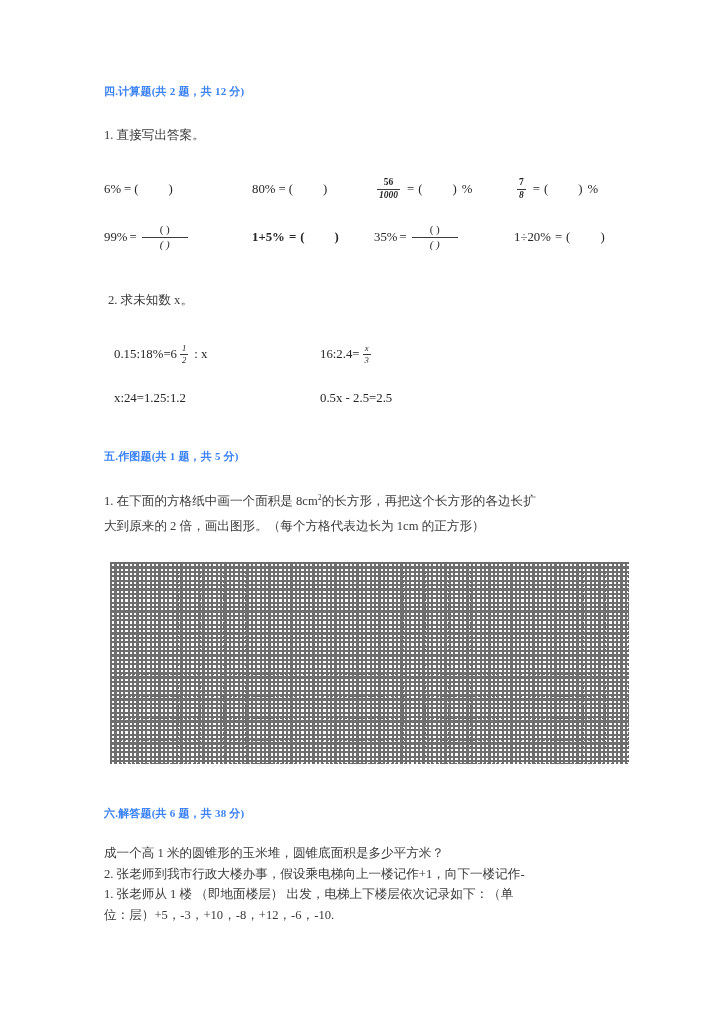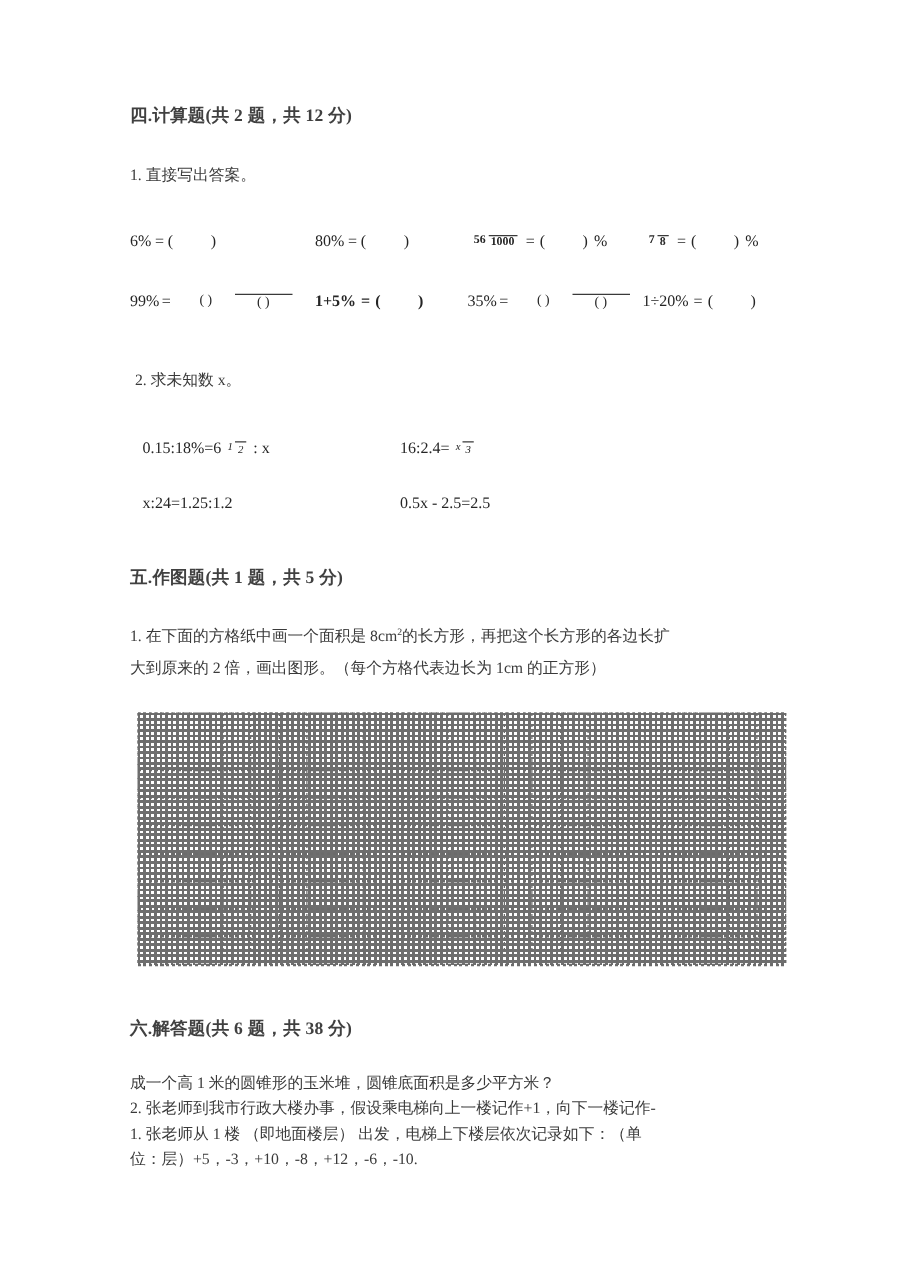--- a/index.html
+++ b/index.html
@@ -24,23 +24,23 @@
   }
   .content {
     position: absolute;
     left: 104px;
     top: 84px;
     width: 528px;
   }
 
   
   .section-heading {
-    font-size: 14px;
+    font-size: 11px;
     font-weight: bold;
-    color: #404040;
+    color: #3b82f6;
     letter-spacing: 0.2px;
     margin: 0;
     line-height: 1.4;
   }
   .sec4 { margin-top: 0px; }
   .sec5 { margin-top: 0px; }
   .sec6 { margin-top: 0px; }
 
   
   .prompt {
@@ -69,34 +69,37 @@
     display: flex;
     align-items: center;
     white-space: nowrap;
   }
   .calc-cell .txt { display: inline-block; }
   .paren-gap { display: inline-block; width: 30px; }
 
   
   .frac {
     display: inline-flex;
+    flex-direction: column;
+    align-items: center;
     vertical-align: middle;
     margin: 0 3px;
     line-height: 1.05;
   }
   .frac .num {
     font-size: 9.5px;
     font-weight: bold;
     padding: 0 2px 1px 2px;
   }
   .frac .den {
     font-size: 9.5px;
     font-weight: bold;
     border-top: 1.2px solid #3a3a3a;
     padding: 1px 2px 0 2px;
+    font-style: italic;
   }
   
   .frac-wide .num, .frac-wide .den {
     font-size: 11px;
     font-weight: normal;
     min-width: 42px;
     text-align: center;
   }
   
   .frac-sm .num, .frac-sm .den {

